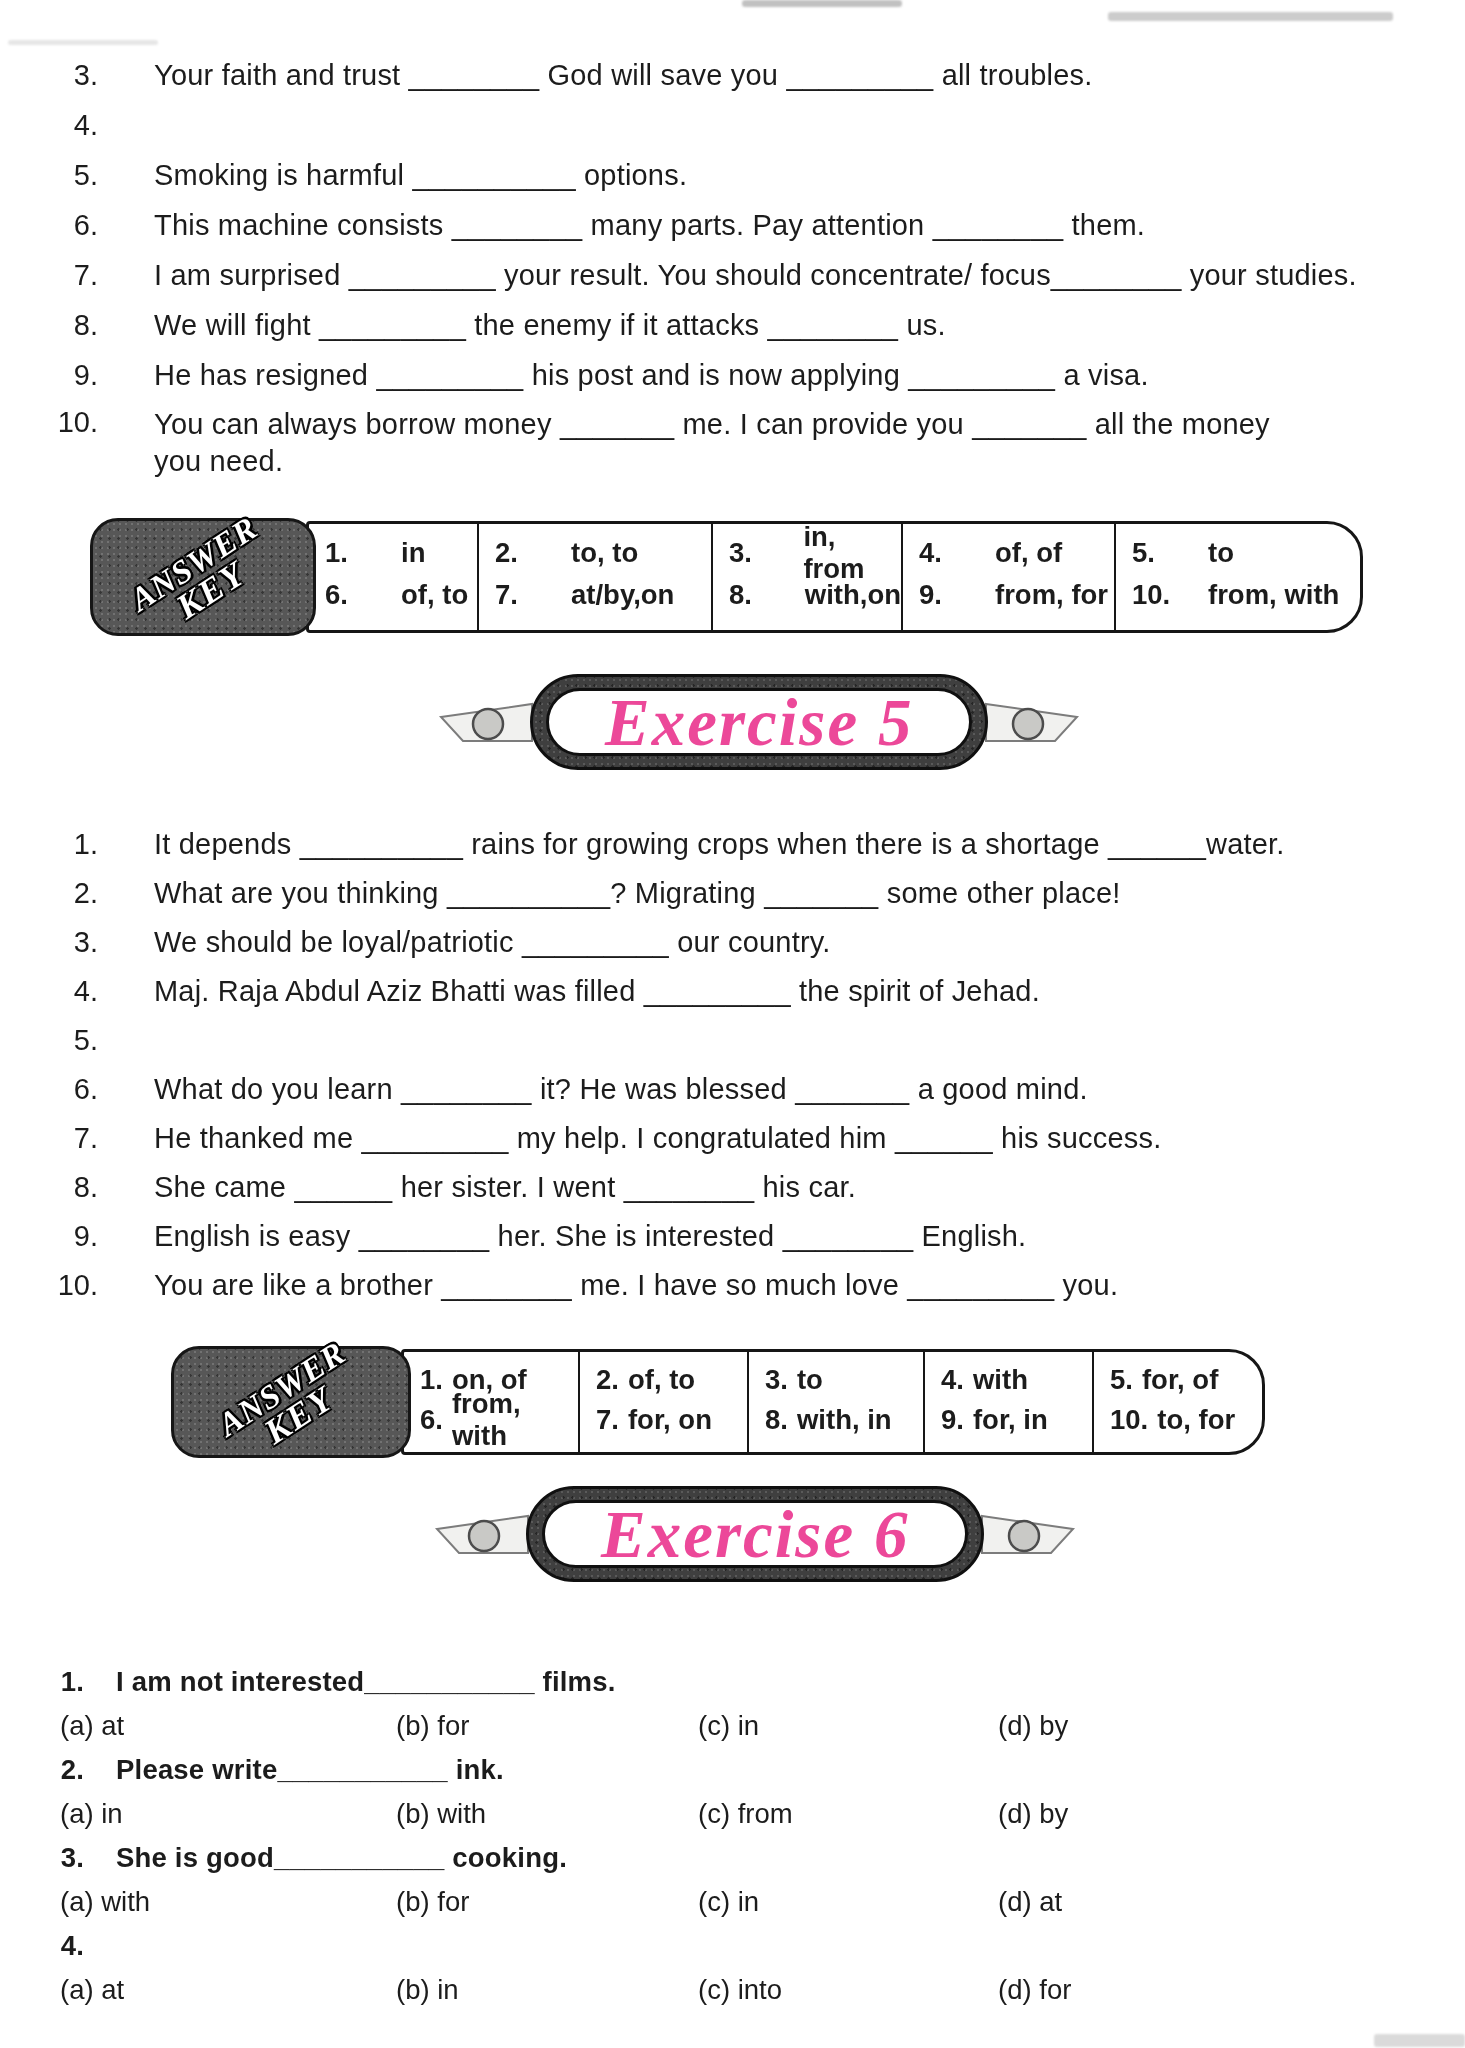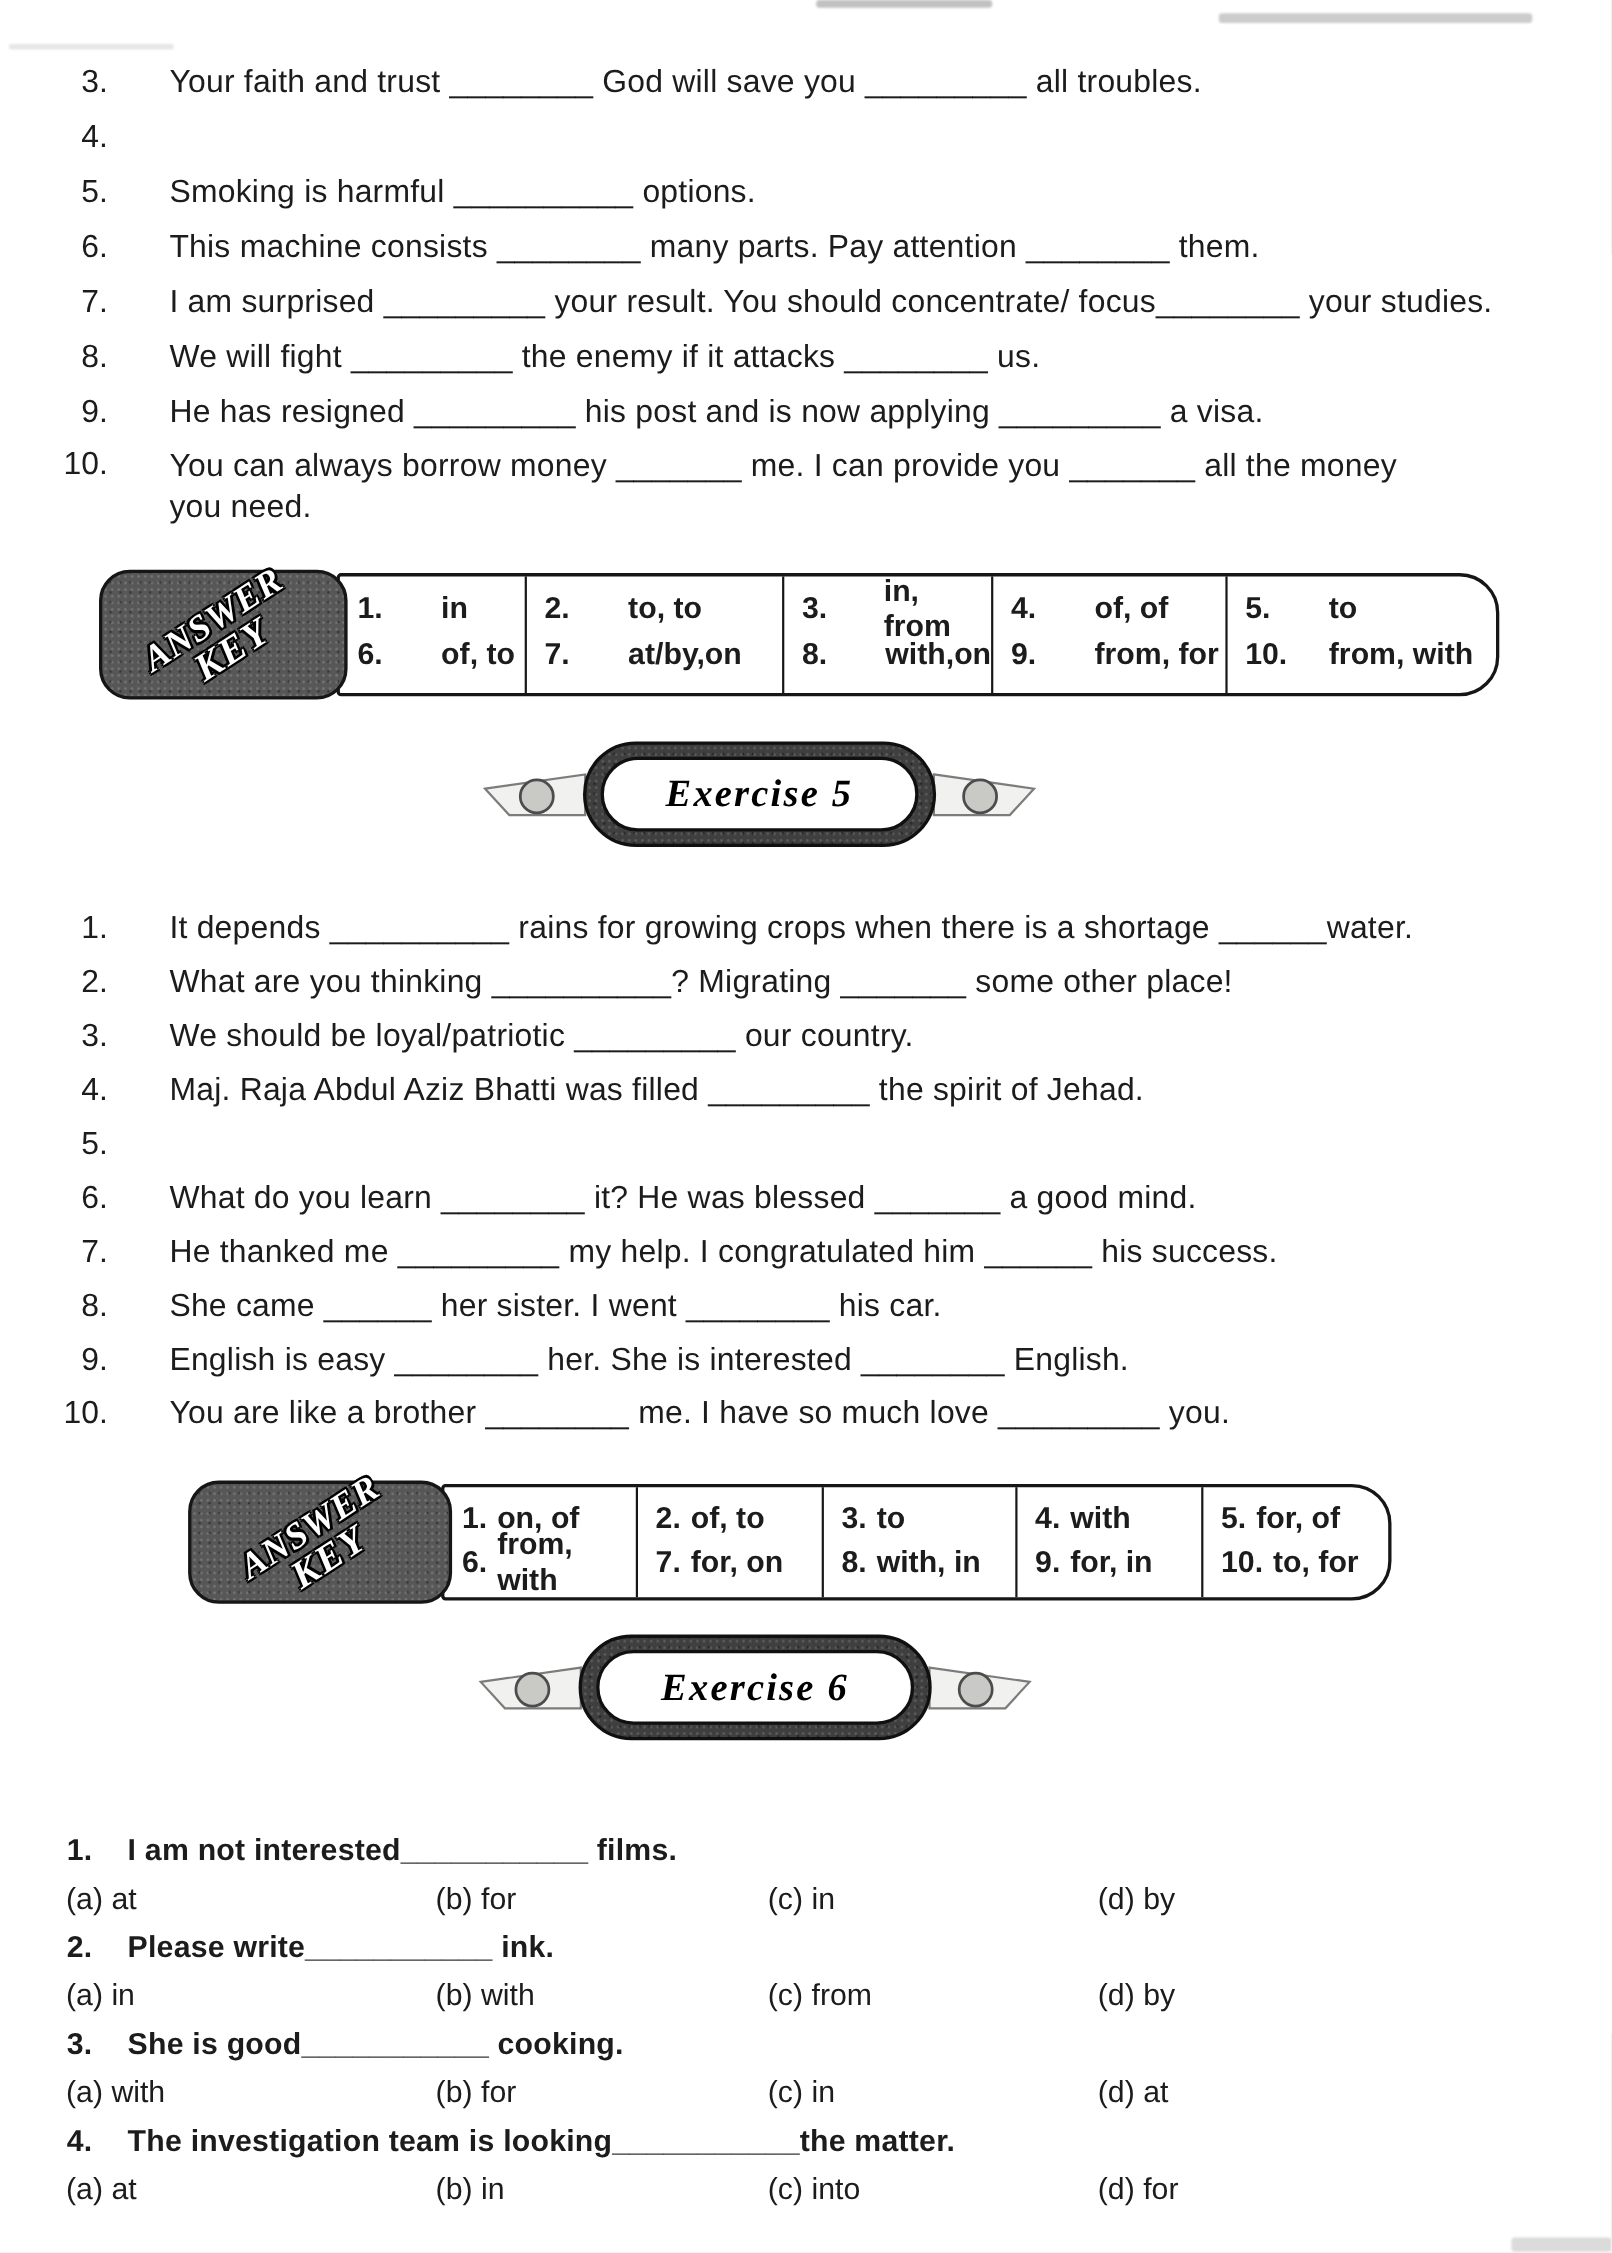--- a/index.html
+++ b/index.html
@@ -78,21 +78,21 @@
   .cap-outer{
     position:relative;z-index:2;
     border:3px solid #101010;border-radius:52px;padding:11px 13px;
     background-color:var(--cap-dark,#3f3f3f);
     background-image:radial-gradient(rgba(255,255,255,.14) 1px, transparent 1.5px),
                      radial-gradient(rgba(0,0,0,.4) 1px, transparent 1.5px);
     background-size:6px 6px,9px 9px;background-position:0 0,3px 4px;
   }
   .cap-inner{background:#fff;border:3px solid #101010;border-radius:42px;padding:0 56px;}
   .cap-title{display:block;font-family:"Liberation Serif", serif;font-weight:bold;font-style:italic;
-    font-size:35px;line-height:62px;letter-spacing:2px;color:#000000;white-space:nowrap;text-align:center;}
+    font-size:67px;line-height:62px;letter-spacing:2px;color:#ec4899;white-space:nowrap;text-align:center;}
 
   
   .mcq-heading{position:absolute;left:0;top:1604px;margin:0;padding-left:72px;
     font-size:32px;font-weight:bold;letter-spacing:.3px;}
   #mcq-questions{position:absolute;left:0;top:1660px;right:0;}
   .mcq-q{height:88px;}
   .mcq-stem{display:flex;align-items:center;height:44px;font-weight:bold;font-size:27.5px;padding-left:50px;letter-spacing:.2px;}
   .mcq-num{flex:none;width:34px;text-align:right;margin-right:32px;}
   .mcq-opts{height:44px;display:grid;grid-template-columns:336px 302px 300px auto;align-items:center;
     padding-left:60px;font-size:27.5px;}
@@ -371,21 +371,20 @@
         <div class="mcq-opts">
           <span class="mcq-opt">(a) with</span>
           <span class="mcq-opt">(b) for</span>
           <span class="mcq-opt">(c) in</span>
           <span class="mcq-opt">(d) at</span>
         </div>
       </div>
       <div class="mcq-q">
         <div class="mcq-stem">
           <span class="mcq-num">4.</span>
-          <span class="mcq-text">The investigation team is looking___________the matter.</span>
         </div>
         <div class="mcq-opts">
           <span class="mcq-opt">(a) at</span>
           <span class="mcq-opt">(b) in</span>
           <span class="mcq-opt">(c) into</span>
           <span class="mcq-opt">(d) for</span>
         </div>
       </div>
     </div>
 

